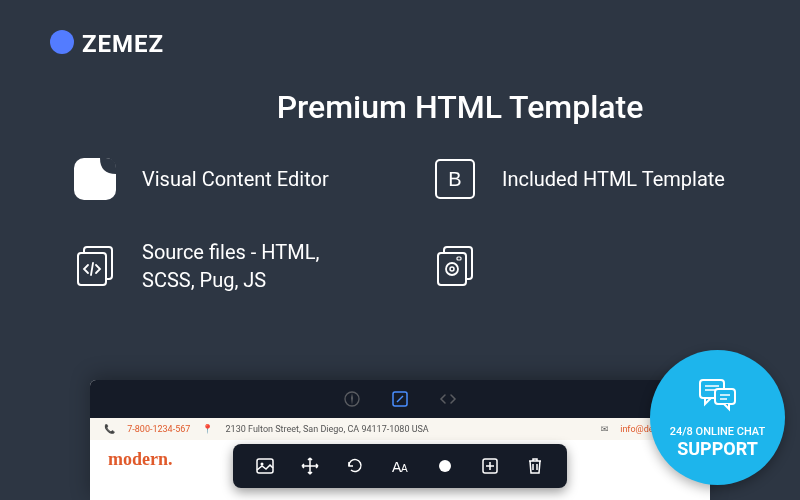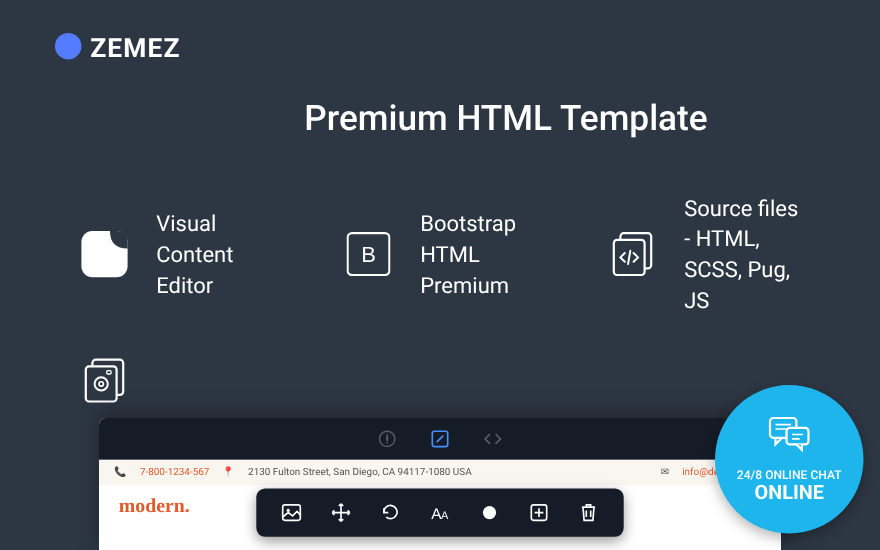--- a/index.html
+++ b/index.html
@@ -1,22 +1,22 @@
 <!DOCTYPE html>
 <html><head>
 <meta charset="utf-8">
 <style>
 *{margin:0;padding:0;box-sizing:border-box}
 body{width:800px;height:500px;background:#2d3643;font-family:-apple-system,BlinkMacSystemFont,"Segoe UI",Roboto,sans-serif;position:relative;overflow:hidden}
 .container{padding:30px 50px}
 .logo{display:flex;align-items:flex-start;gap:8px;margin-bottom:30px}
 .logo-dot{width:24px;height:24px;background:#537cff;border-radius:50%}
 .logo-text{color:#fff;font-size:24px;font-weight:700;letter-spacing:1px}
-.title{color:#fff;font-size:32px;font-weight:500;text-align:center;margin-bottom:49px;padding-left:120px}
-.features{display:grid;grid-template-columns:1fr 1fr 1fr;gap:34px 60px;padding:0 20px}
+.title{color:#fff;font-size:32px;font-weight:500;text-align:center;margin-bottom:28px;padding-left:120px}
+.features{display:grid;grid-template-columns:1fr 1fr;gap:34px 60px;padding:0 20px}
 .feature{display:flex;align-items:center;gap:22px}
 .icon{width:50px;height:50px;flex-shrink:0;display:flex;align-items:center;justify-content:center}
 .feature-text{color:#fff;font-size:20px;line-height:1.4}
 .preview-window{position:absolute;bottom:0;left:90px;width:620px;height:120px;background:#fff;border-radius:6px 6px 0 0;box-shadow:0 -4px 20px rgba(0,0,0,0.3);overflow:hidden}
 .preview-top{background:#151b27;display:flex;justify-content:center;gap:30px;padding:10px 0}
 .preview-top-icon{width:18px;height:18px;opacity:0.6}
 .preview-top-icon.active{opacity:1}
 .preview-bar{background:#f9f6f0;padding:6px 14px;font-size:9px;color:#555;display:flex;align-items:center;gap:12px}
 .preview-content{padding:8px 18px;font-size:18px}
 .toolbar{position:absolute;bottom:12px;left:50%;transform:translateX(-50%);background:#151b27;border-radius:8px;display:flex;gap:25px;padding:12px 22px;box-shadow:0 4px 12px rgba(0,0,0,0.4)}
@@ -50,21 +50,21 @@
       <div class="feature-text">Visual Content Editor</div>
     </div>
 
     <div class="feature">
       <div class="icon">
         <svg width="40" height="40" viewBox="0 0 40 40">
             <rect x="1" y="1" width="38" height="38" rx="4" fill="none" stroke="#fff" stroke-width="2"></rect>
             <text x="20" y="27" font-size="20" fill="#fff" text-anchor="middle" font-family="sans-serif">B</text>
           </svg>
       </div>
-      <div class="feature-text">Bootstrap HTML Premium</div>
+      <div class="feature-text">Included HTML Template</div>
     </div>
 
     <div class="feature">
       <div class="icon">
         <svg width="46" height="46" viewBox="0 0 46 46">
             <rect x="12" y="4" width="28" height="32" rx="3" fill="none" stroke="#fff" stroke-width="2"></rect>
             <rect x="6" y="10" width="28" height="32" rx="3" fill="#2d3643" stroke="#fff" stroke-width="2"></rect>
             <path d="M16 22 L12 26 L16 30 M24 22 L28 26 L24 30 M21 20 L19 32" fill="none" stroke="#fff" stroke-width="1.8" stroke-linecap="round"></path>
           </svg>
       </div>
@@ -166,14 +166,14 @@
     <svg width="42" height="38" viewBox="0 0 42 38">
         <rect x="3" y="3" width="24" height="18" rx="3" fill="none" stroke="#fff" stroke-width="2"></rect>
         <path d="M8 21 L8 27 L14 21" fill="none" stroke="#fff" stroke-width="2"></path>
         <path d="M8 9 L22 9 M8 13 L18 13" stroke="#fff" stroke-width="1.5"></path>
         <rect x="18" y="12" width="20" height="15" rx="3" fill="#1db5ec" stroke="#fff" stroke-width="2"></rect>
         <path d="M32 27 L32 32 L27 27" fill="#1db5ec" stroke="#fff" stroke-width="2"></path>
         <path d="M23 18 L33 18 M23 22 L30 22" stroke="#fff" stroke-width="1.5"></path>
       </svg>
   </div>
   <div class="support-text1">24/8 ONLINE CHAT</div>
-  <div class="support-text2">ONLINE</div>
+  <div class="support-text2">SUPPORT</div>
 </div>
 
 </body></html>

